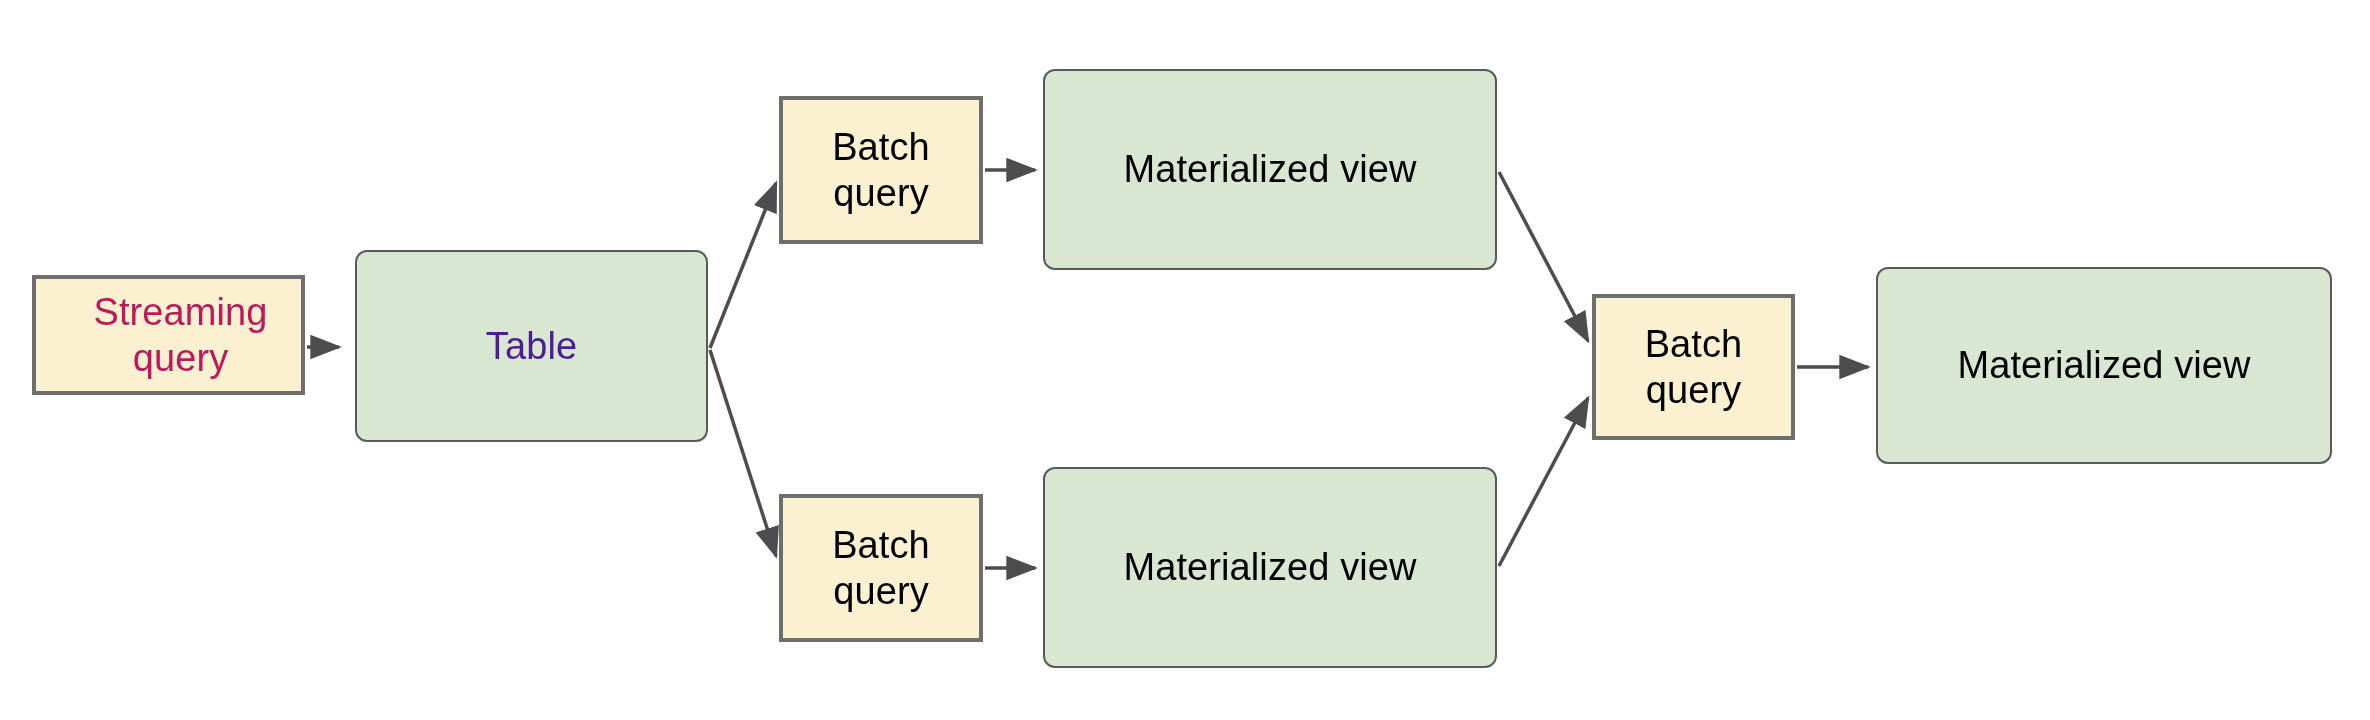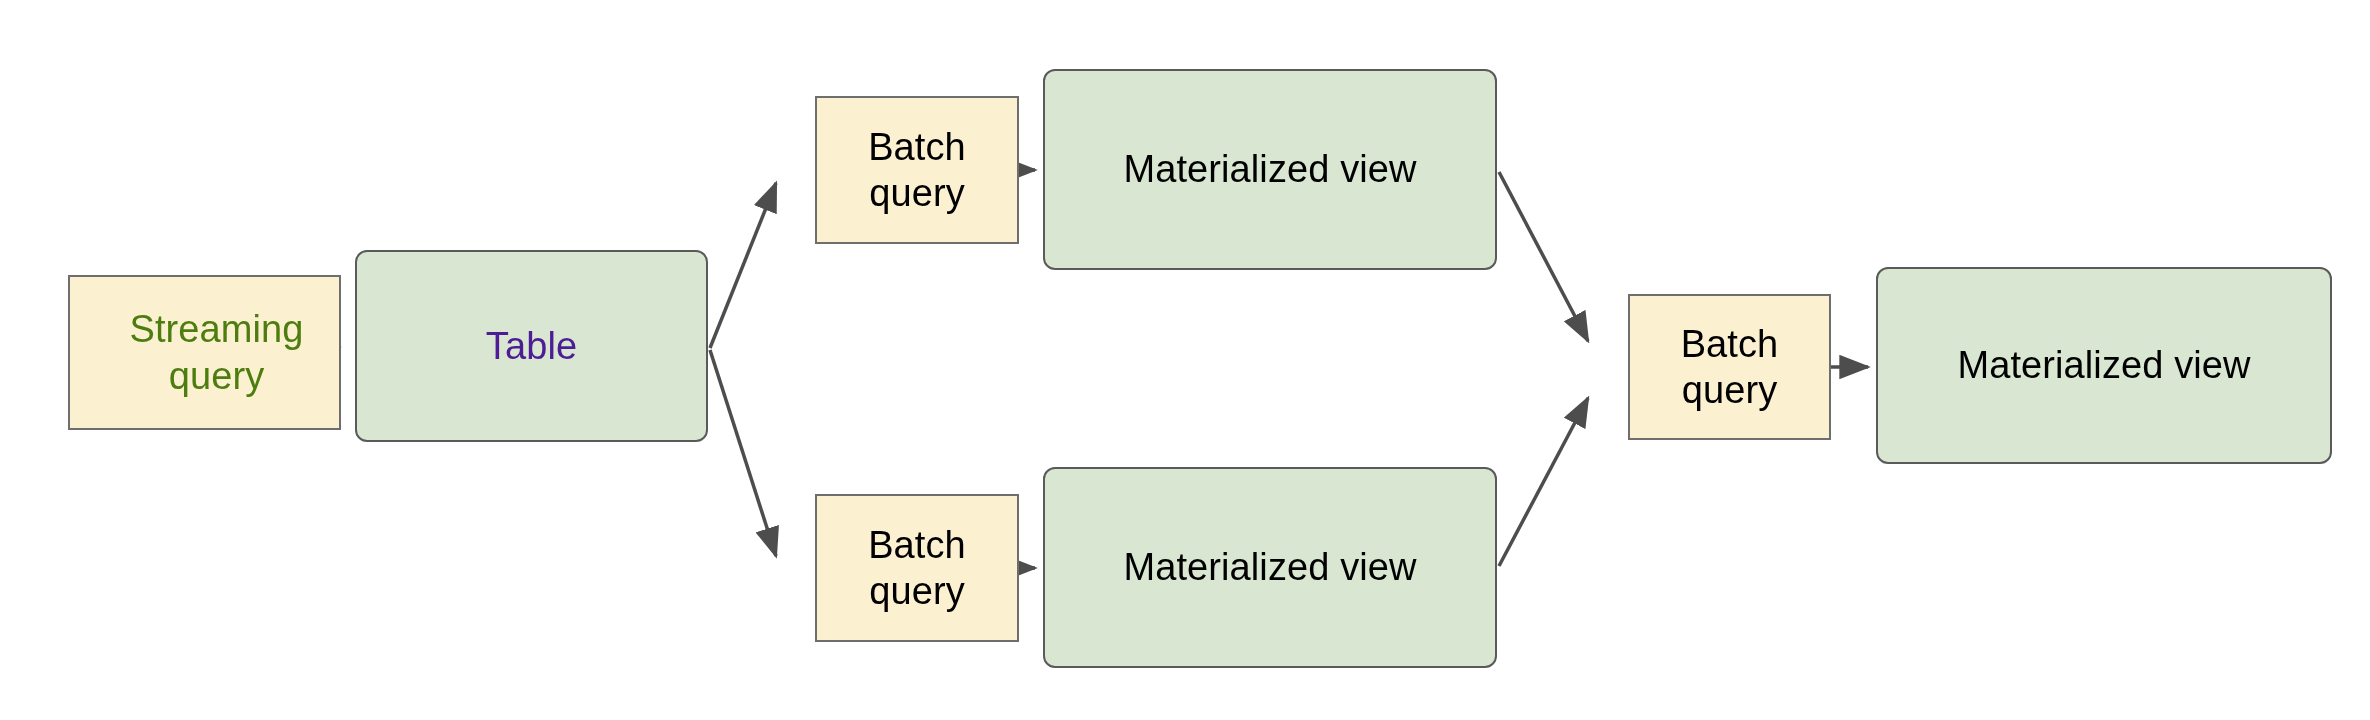--- a/index.html
+++ b/index.html
@@ -34,23 +34,22 @@
     text-align: center;
     color: #000000;
     font-size: 38px;
     line-height: 1.22;
     letter-spacing: 0.1px;
     white-space: pre-line;
     z-index: 2;
   }
   .node.query {
     background: #fbf0d0;
-    border: 2px solid #0ea5e9;
+    border: 4px solid #0ea5e9;
     border-radius: 0px;
-    margin-left: 36px;
   }
   .node.store {
     background: #d9e7d2;
     border: 2.5px solid #5a5a5a;
     border-radius: 12px;
   }
 </style>
 </head>
 <body>
 
@@ -89,21 +88,21 @@
 
     <g>
       <line x1="1499" y1="566" x2="1588" y2="398" stroke="#4d4d4d" stroke-width="3.5" marker-end="url(#arrowhead)"></line>
     </g>
 
     <g>
       <line x1="1797" y1="367" x2="1868" y2="367" stroke="#4d4d4d" stroke-width="3.5" marker-end="url(#arrowhead)"></line>
     </g>
   </svg>
 
-  <div class="node query" id="n-streaming-query" style="left: 32px; top: 275px; width: 273px; height: 155px; background: rgb(251, 240, 208); border-color: rgb(110, 110, 110); color: #4d7c0f; padding-left: 24px;">Streaming
+  <div class="node query" id="n-streaming-query" style="left: 32px; top: 275px; width: 273px; height: 120px; background: rgb(251, 240, 208); border-color: rgb(110, 110, 110); color: #be185d; padding-left: 24px;">Streaming
 query</div>
 
   <div class="node store" id="n-table" style="left: 355px; top: 250px; width: 353px; height: 192px; background: rgb(217, 231, 210); border-color: rgb(90, 90, 90); color: #4c1d95;">Table</div>
 
   <div class="node query" id="n-batch-query-top" style="left: 779px; top: 96px; width: 204px; height: 148px; background: rgb(251, 240, 208); border-color: rgb(110, 110, 110); color: rgb(0, 0, 0);">Batch
 query</div>
 
   <div class="node store" id="n-materialized-view-top" style="left: 1043px; top: 69px; width: 454px; height: 201px; background: rgb(217, 231, 210); border-color: rgb(90, 90, 90); color: rgb(0, 0, 0);">Materialized view</div>
 
   <div class="node query" id="n-batch-query-bottom" style="left: 779px; top: 494px; width: 204px; height: 148px; background: rgb(251, 240, 208); border-color: rgb(110, 110, 110); color: rgb(0, 0, 0);">Batch

